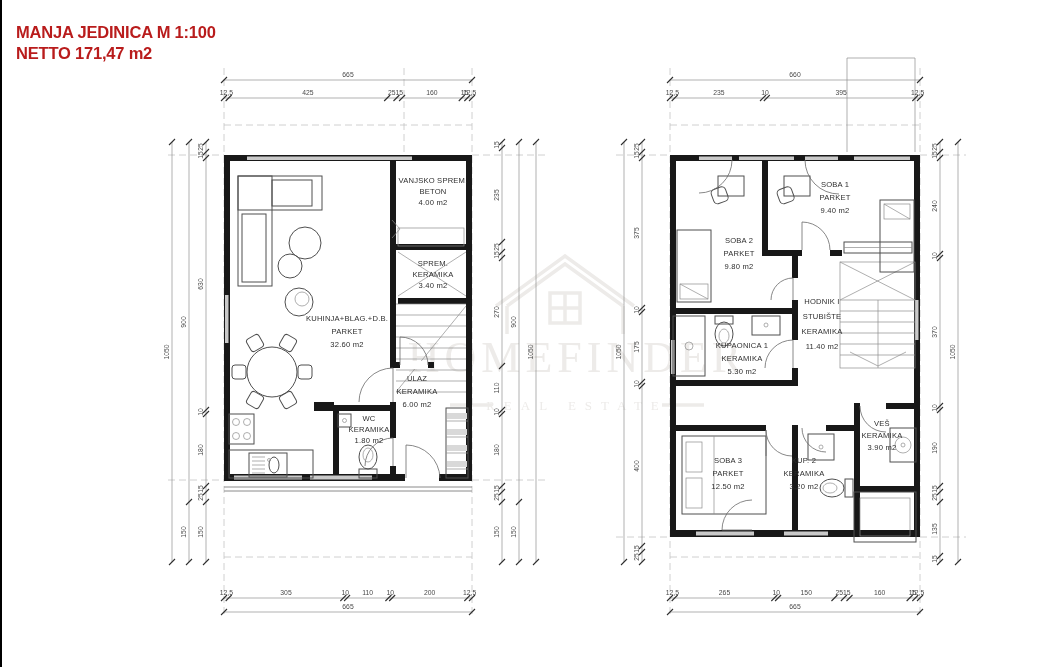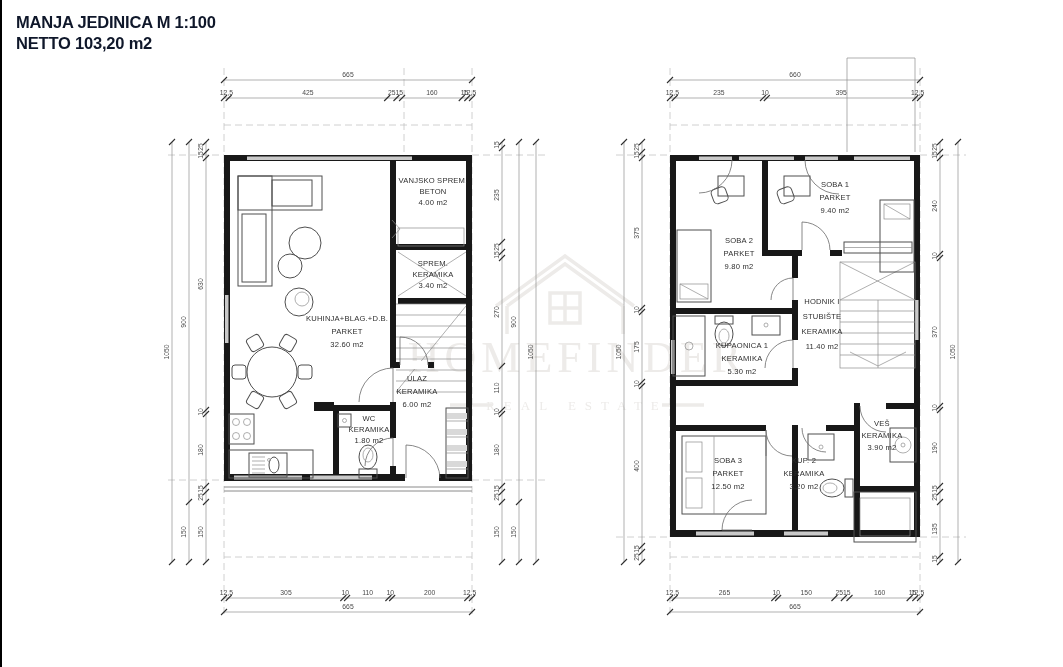--- a/index.html
+++ b/index.html
@@ -1,18 +1,18 @@
 <!DOCTYPE html>
 <html><head>
 <meta charset="utf-8">
 <style>
   html,body{margin:0;padding:0;background:#fff;}
   .page{position:relative;width:1063px;height:667px;background:#fff;overflow:hidden;
         border-left:2px solid #000;font-family:"Liberation Sans",sans-serif;}
-  .title{position:absolute;left:14px;top:12px;color:#0f172a;}
+  .title{position:absolute;left:14px;top:22px;color:#b91c1c;}
   .title div{font-size:16.5px;font-weight:bold;line-height:21px;letter-spacing:-0.2px;}
   svg{position:absolute;left:0;top:0;}
   .wall{fill:#181818;stroke:none;}
   .thin{fill:none;stroke:#4f4f4f;stroke-width:1;}
   .thin2{fill:none;stroke:#8c8c8c;stroke-width:.7;}
   .gap{fill:#ffffff;}
   .arc{fill:none;stroke:#6a6a6a;stroke-width:.8;}
   .win{fill:#c9c9c9;}
   .grayfill{fill:#d9d9d9;}
   .dash{fill:none;stroke:#c4c4c4;stroke-width:.8;stroke-dasharray:7 4;}
@@ -24,21 +24,21 @@
   .wmline{fill:none;stroke:#edebe9;stroke-width:3.5;}
   .wmtext{fill:#edebe9;font-family:"Liberation Serif",serif;text-anchor:middle;}
 </style>
 </head>
 <body>
 
 <div class="page">
 
   <div class="title">
     <div>MANJA JEDINICA M 1:100</div>
-    <div>NETTO 103,20 m2</div>
+    <div>NETTO 171,47 m2</div>
   </div>
 
   <svg width="1063" height="667" viewBox="0 0 1063 667">
 
     <g>
       <g>
         <path class="wmline" d="M494,306 L563,256 L632,306"></path>
         <path class="wmline" d="M505,306 L563,264 L621,306"></path>
         <path class="wmline" d="M505,306 V334 M621,306 V334"></path>
         <rect class="wmline" x="548" y="293" width="30" height="30"></rect>

